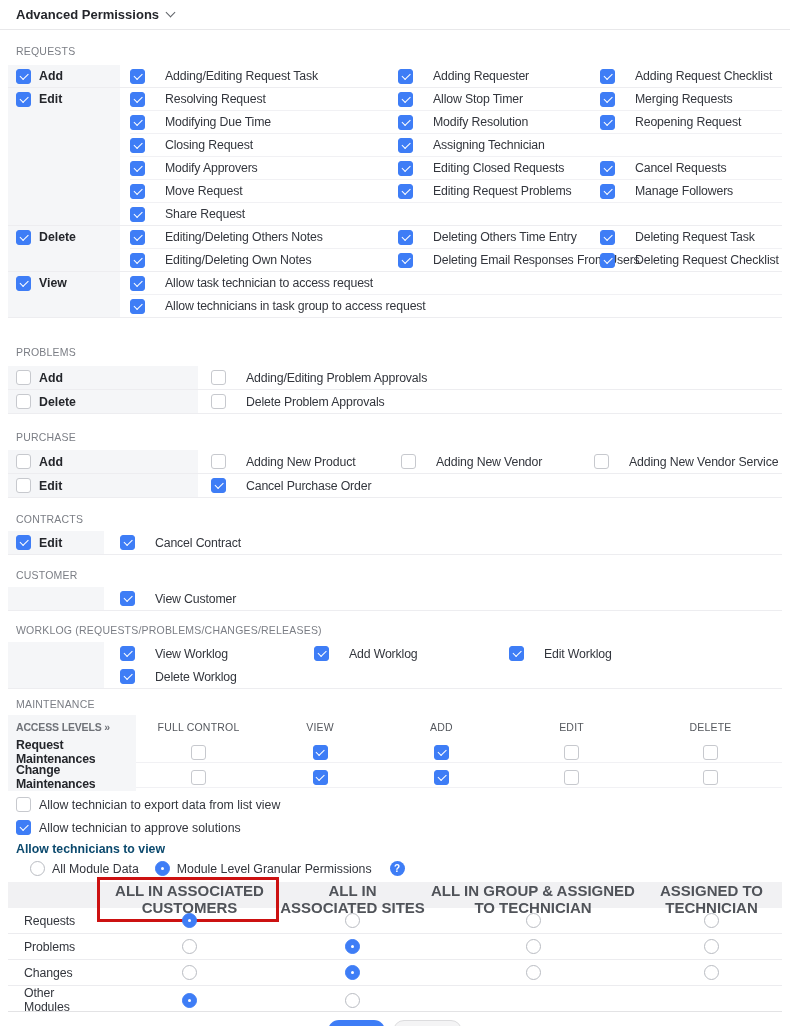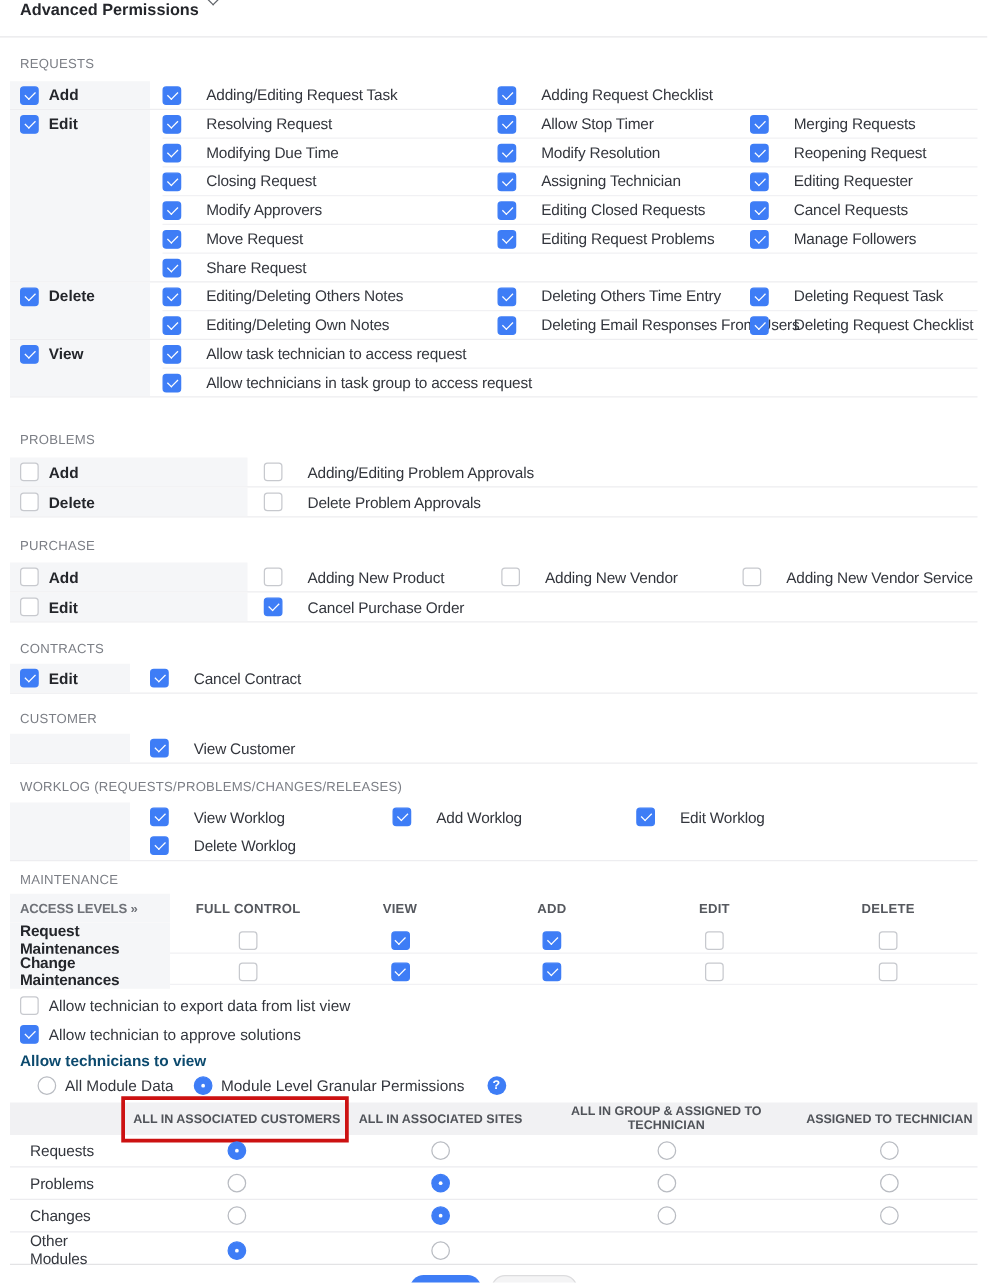--- a/index.html
+++ b/index.html
@@ -1,20 +1,20 @@
 <!DOCTYPE html>
 <html style="--accent: #3e7df6; --highlight: #cc1111;"><head>
 <meta charset="utf-8">
 <style>
 :root{--accent:#3e7df6;--highlight:#cc1111}
 *{box-sizing:border-box}
 body{width:790px;height:1026px;margin:0;background:#fff;overflow:hidden;
  font-family:"Liberation Sans",sans-serif;font-size:12.3px;color:#33363d}
 .wrap{padding:0 8px}
-.top{height:30px;border-bottom:1px solid #e8e8ea;display:flex;align-items:flex-start;gap:8px;padding-left:16px}
+.top{height:30px;border-bottom:1px solid #e8e8ea;display:flex;align-items:center;gap:8px;padding-left:16px}
 .ttl{font-weight:bold;font-size:13px;color:#24262b}
 .chev{width:7px;height:7px;border-left:1.5px solid #5f6368;border-bottom:1.5px solid #5f6368;transform:rotate(-45deg);margin-top:-4px}
 .sec-title{font-size:10.5px;color:#7b7e85;letter-spacing:.2px}
 .st1{margin:15px 0 8px 8px}.st2{margin:28px 0 8px 8px}.st3{margin:17px 0 7px 8px}
 .st4{margin:15px 0 6px 8px}.st5{margin:14px 0 6px 8px}.st6{margin:13px 0 6px 8px}.st7{margin:9px 0 5px 8px}
 .prow{display:flex;align-items:stretch;border-bottom:1px solid #ededf0}
 .plabel{background:#f5f6f8;display:flex;align-items:center;gap:8px;padding-left:8px;flex:none}
 .plabel.multi{align-items:flex-start;padding-top:4px}
 .plabel .t{font-weight:bold;color:#24262b}
 .lbl-sm{width:112px}.lbl-md{width:96px}.lbl-lg{width:190px}
@@ -35,33 +35,33 @@
  border-left:1.6px solid #fff;border-bottom:1.6px solid #fff;transform:rotate(-45deg)}
 .rd{width:15px;height:15px;border:1px solid #b9bcc2;border-radius:50%;background:#fff;position:relative;flex:none}
 .rd.on{background:var(--accent);border-color:var(--accent)}
 .rd.on::after{content:"";position:absolute;left:5px;top:5px;width:3.4px;height:3.4px;border-radius:50%;background:#fff}
 .mtable{margin-top:2px}
 .mhead,.mrow{display:grid;grid-template-columns:128px 125px 118px 125px 135px 1fr;align-items:center}
 .mhead{height:23px}
 .mrow{height:25px;border-bottom:1px solid #f1f1f4}
 .mlabel{background:#f5f6f8;height:100%;display:flex;align-items:center;padding-left:8px;font-weight:bold;color:#24262b;letter-spacing:-.15px}
 .corner{font-size:10.5px;color:#6f7278}
-.mcol{font-size:10.5px;font-weight:bold;color:#55585e;text-align:center;letter-spacing:.2px}
+.mcol{font-size:10.5px;font-weight:normal;color:#55585e;text-align:center;letter-spacing:.2px}
 .ccell{display:flex;justify-content:center}
 .opt{display:flex;align-items:center;gap:8px;height:21px;margin:2px 0 0 8px}
 .opts{margin-top:6px}
 .scope-title{font-weight:bold;color:#0c4a6e;margin:4px 0 4px 8px}
 .scope-radios{display:flex;align-items:center;margin-left:22px;height:16px}
 .ropt{display:flex;align-items:flex-end;gap:7px;margin-right:16px}
 .help{width:15px;height:15px;border-radius:50%;background:var(--accent);color:#fff;font-size:10px;font-weight:bold;
  display:flex;align-items:center;justify-content:center;margin-left:2px}
 .help::after{content:"?"}
 .gtable{margin-top:6px}
 .ghead{display:grid;grid-template-columns:83px 181px 145px 216px 1fr;background:#f1f1f3;height:26px;align-items:stretch;padding-left:8px}
-.ghcol{font-size:10px;font-weight:bold;color:#505359;display:flex;align-items:center;justify-content:center;text-align:center}
+.ghcol{font-size:15px;font-weight:bold;color:#505359;display:flex;align-items:center;justify-content:center;text-align:center}
 .hl{position:relative}
 .redbox{position:absolute;left:-2px;right:1px;top:-5px;bottom:-6px;border:3px solid var(--highlight);pointer-events:none}
 .grow{display:grid;grid-template-columns:83px 181px 145px 216px 1fr;height:26px;align-items:center;padding-left:8px;border-bottom:1px solid #ececef}
 .grow:last-child{border-bottom:1px solid #e3e3e5}
 .glabel{padding-left:8px;letter-spacing:-.1px}
 .actions{display:flex;justify-content:center;gap:8px;margin-top:8px}
 .btn{height:22px;border-radius:12px;font-size:12px;display:flex;align-items:center;padding:0 15px;cursor:pointer}
 .btn-save{background:var(--accent);color:#fff;border:none}
 .btn-cancel{background:#f4f4f5;color:#55585e;border:1px solid #dcdcde}
 </style>
@@ -84,20 +84,24 @@
         <span class="t">Add</span>
       </div>
       <div class="pcontent ml10">
         <div class="crow cols-a">
           <div class="it">
               <span class="cb on"></span>
               <span class="t">Adding/Editing Request Task</span>
             </div>
           <div class="it">
               <span class="cb on"></span>
+              <span class="t">Adding Requester</span>
+            </div>
+          <div class="it">
+              <span class="cb on"></span>
               <span class="t">Adding Request Checklist</span>
             </div>
         </div>
       </div>
     </div>
 
     <div class="prow">
       <div class="plabel lbl-sm multi">
         <span class="cb on"></span>
         <span class="t">Edit</span>
@@ -132,24 +136,20 @@
             </div>
         </div>
         <div class="crow cols-a">
           <div class="it">
               <span class="cb on"></span>
               <span class="t">Closing Request</span>
             </div>
           <div class="it">
               <span class="cb on"></span>
               <span class="t">Assigning Technician</span>
-            </div>
-          <div class="it">
-              <span class="cb on"></span>
-              <span class="t">Editing Requester</span>
             </div>
         </div>
         <div class="crow cols-a">
           <div class="it">
               <span class="cb on"></span>
               <span class="t">Modify Approvers</span>
             </div>
           <div class="it">
               <span class="cb on"></span>
               <span class="t">Editing Closed Requests</span>

